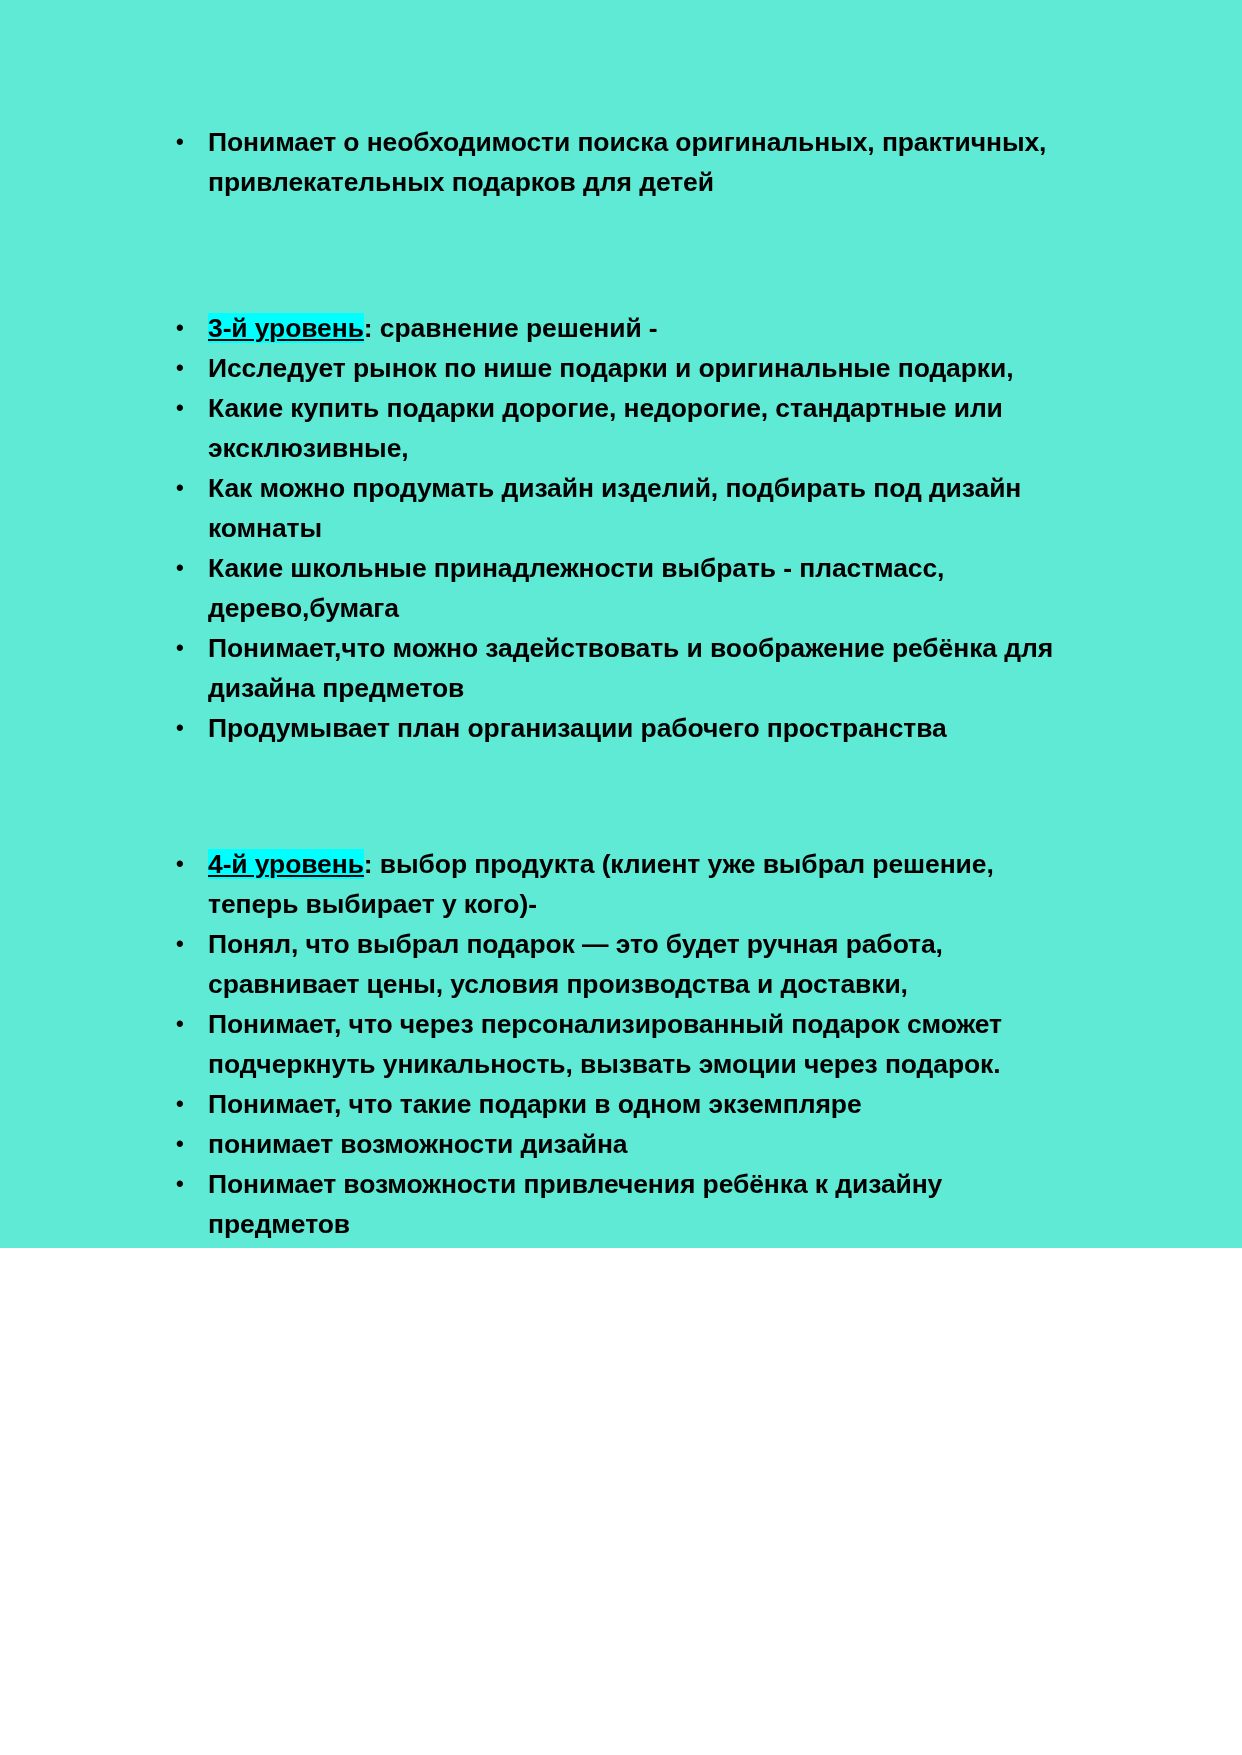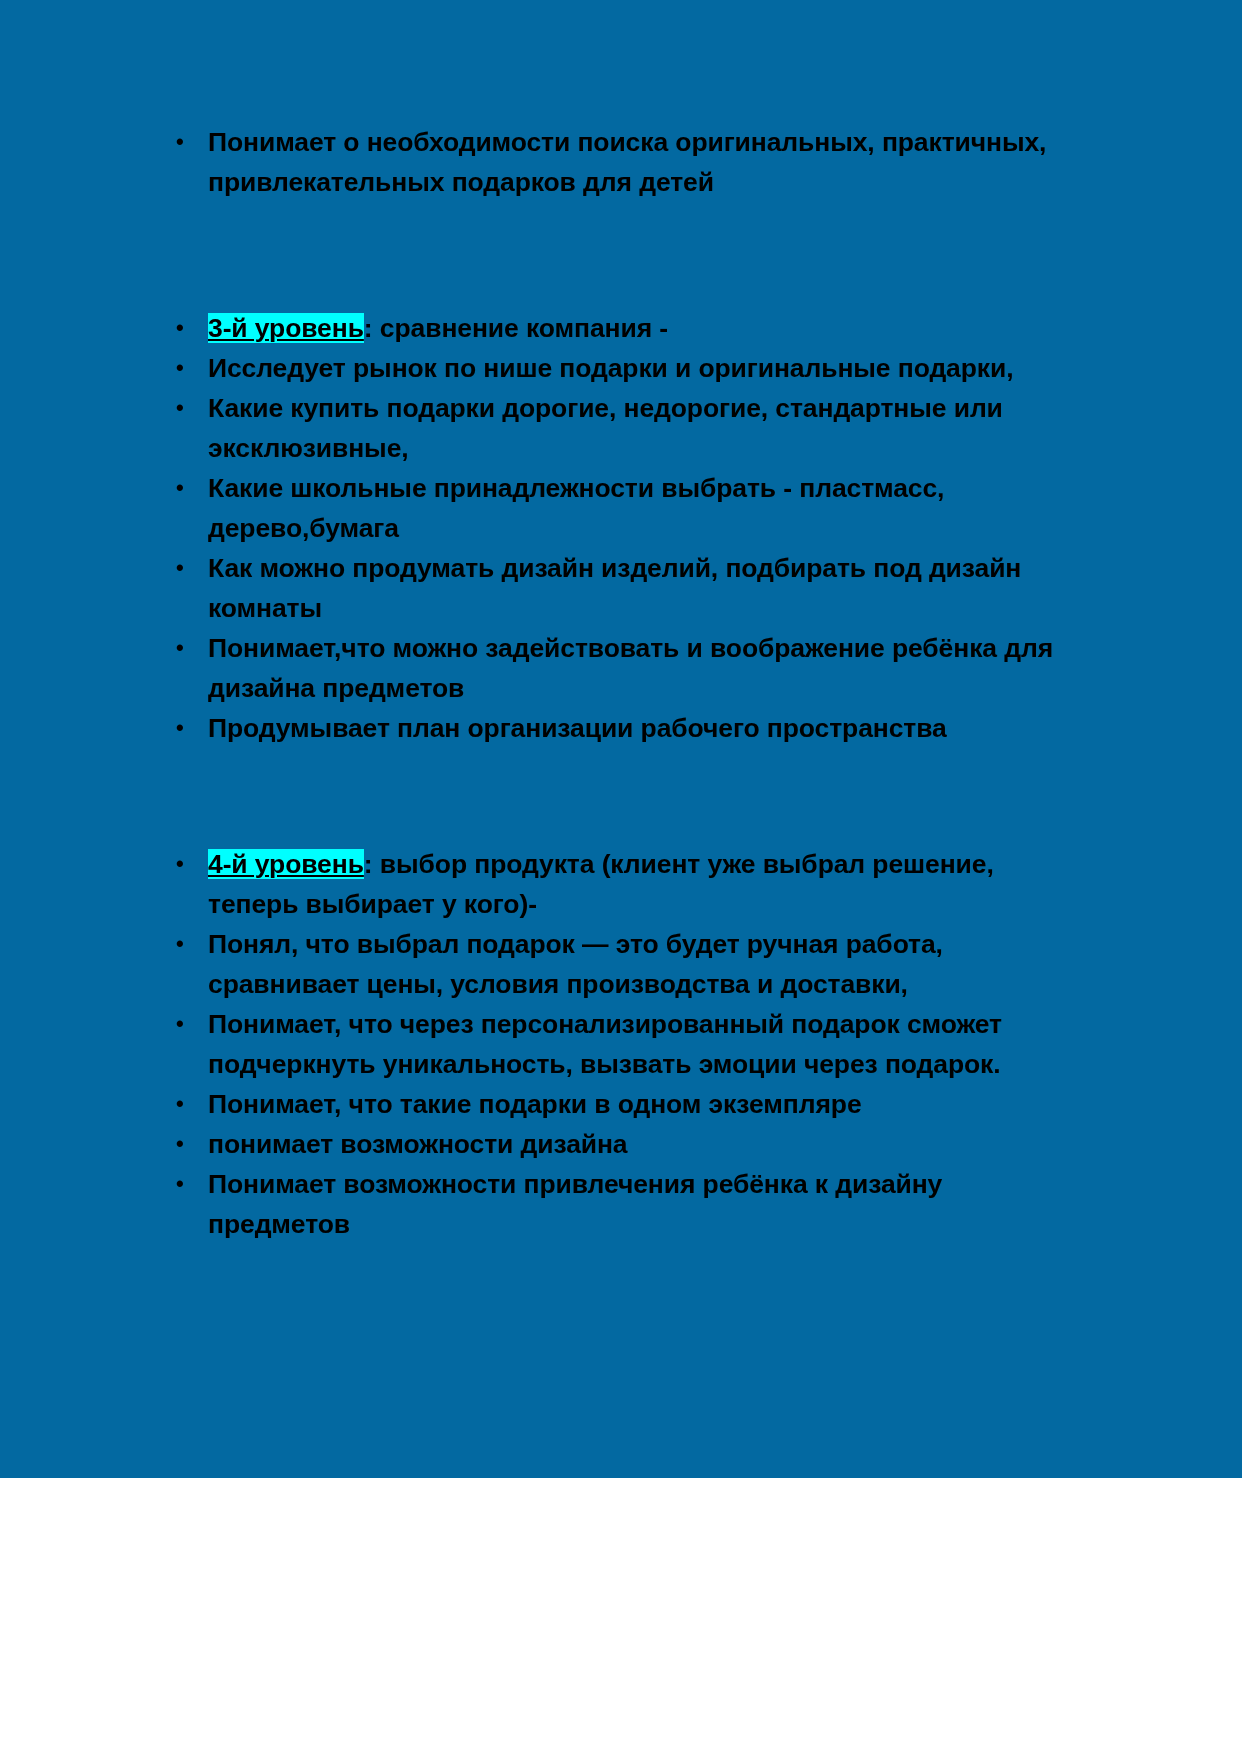--- a/index.html
+++ b/index.html
@@ -6,22 +6,22 @@
     margin: 0;
     padding: 0;
     background: #ffffff;
   }
   body {
     font-family: "Liberation Sans", "DejaVu Sans", sans-serif;
   }
   .page {
     position: relative;
     width: 1242px;
-    height: 1478px;
-    background: #0369a1;
+    height: 1248px;
+    background: #5eead4;
     box-sizing: border-box;
     overflow: hidden;
   }
   .content {
     position: absolute;
     left: 168px;
     top: 122px;
     width: 920px;
   }
   ul.bullets {
@@ -76,33 +76,33 @@
     <ul class="bullets">
       <li>
         <span>Понимает о необходимости поиска оригинальных, практичных, привлекательных подарков для детей</span>
       </li>
     </ul>
 
     <div class="group-gap"></div>
 
     <ul class="bullets">
       <li>
-        <span class="hl">3-й уровень</span><span class="plain">: сравнение компания -</span>
+        <span class="hl">3-й уровень</span><span class="plain">: сравнение решений -</span>
       </li>
       <li>
         <span>Исследует рынок по нише подарки и оригинальные подарки,</span>
       </li>
       <li>
         <span>Какие купить подарки дорогие, недорогие, стандартные или эксклюзивные,</span>
       </li>
       <li>
-        <span>Какие школьные принадлежности выбрать - пластмасс, дерево,бумага</span>
+        <span>Как можно продумать дизайн изделий, подбирать под дизайн комнаты</span>
       </li>
       <li>
-        <span>Как можно продумать дизайн изделий, подбирать под дизайн комнаты</span>
+        <span>Какие школьные принадлежности выбрать - пластмасс, дерево,бумага</span>
       </li>
       <li>
         <span>Понимает,что можно задействовать и воображение ребёнка для дизайна предметов</span>
       </li>
       <li>
         <span>Продумывает план организации рабочего пространства</span>
       </li>
     </ul>
 
     <div class="group-gap small"></div>

